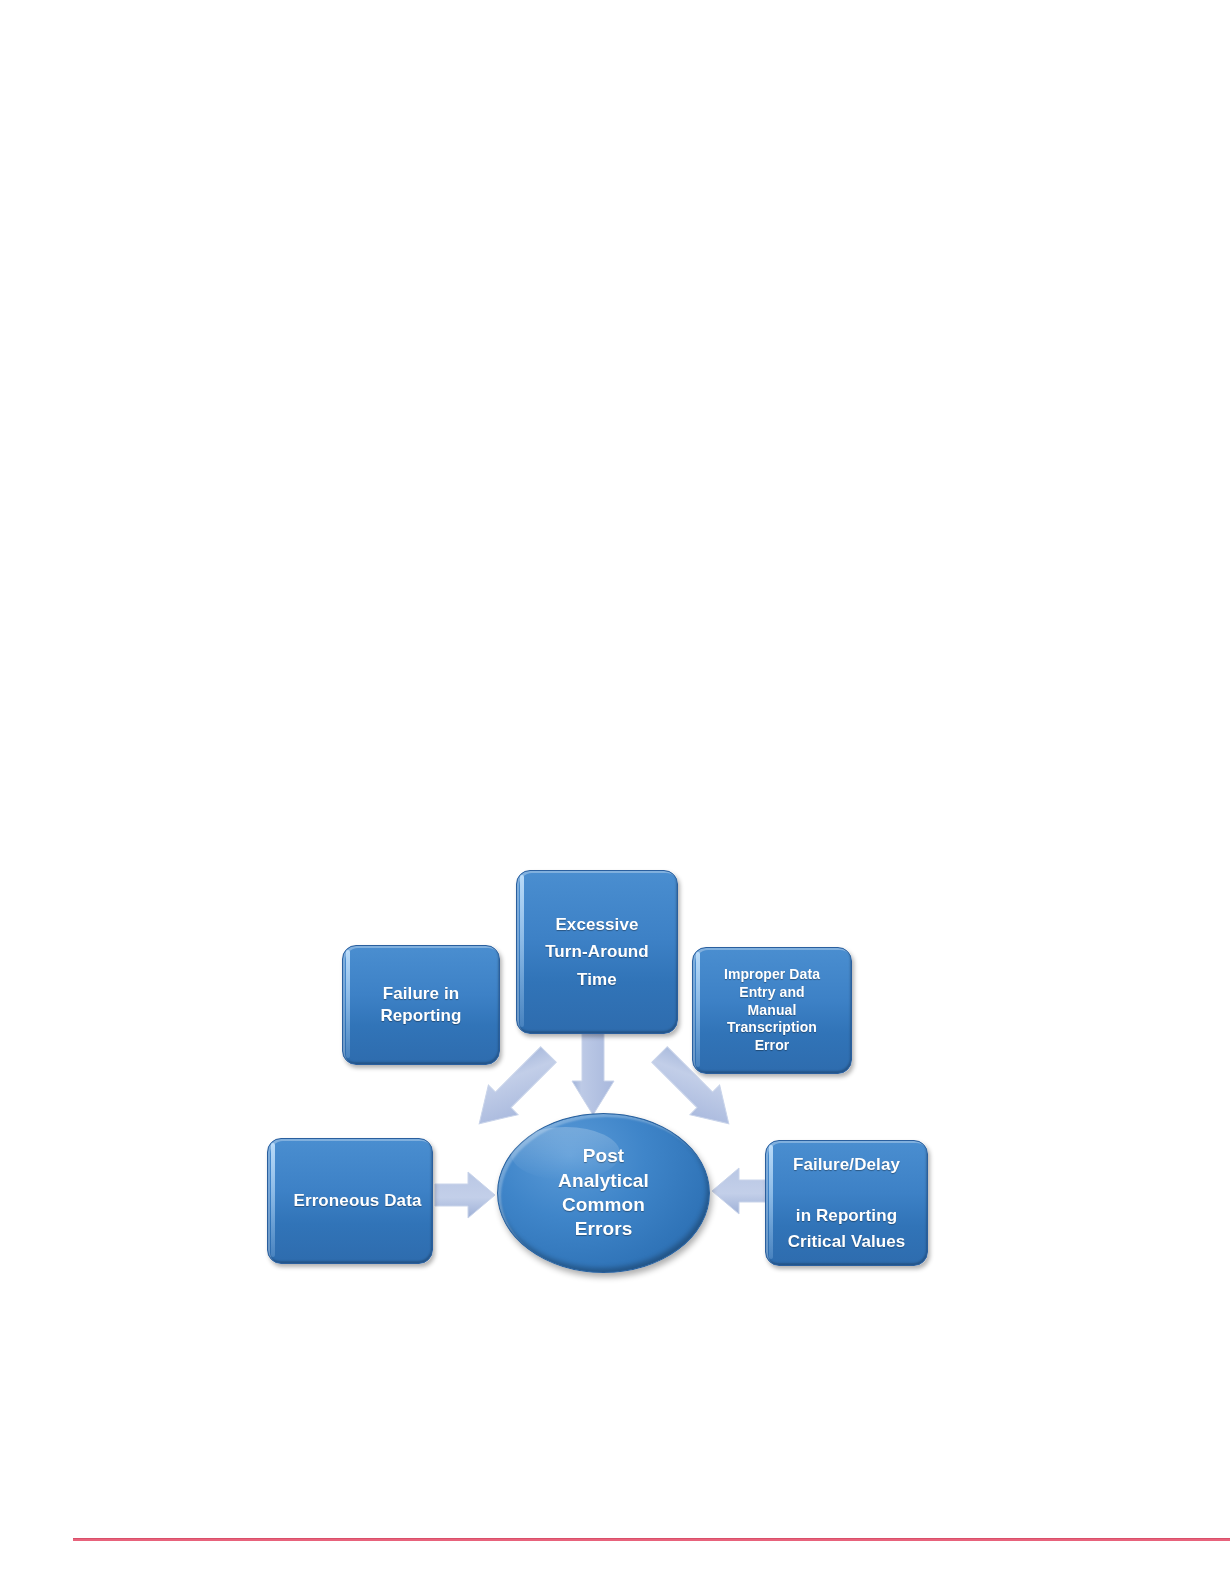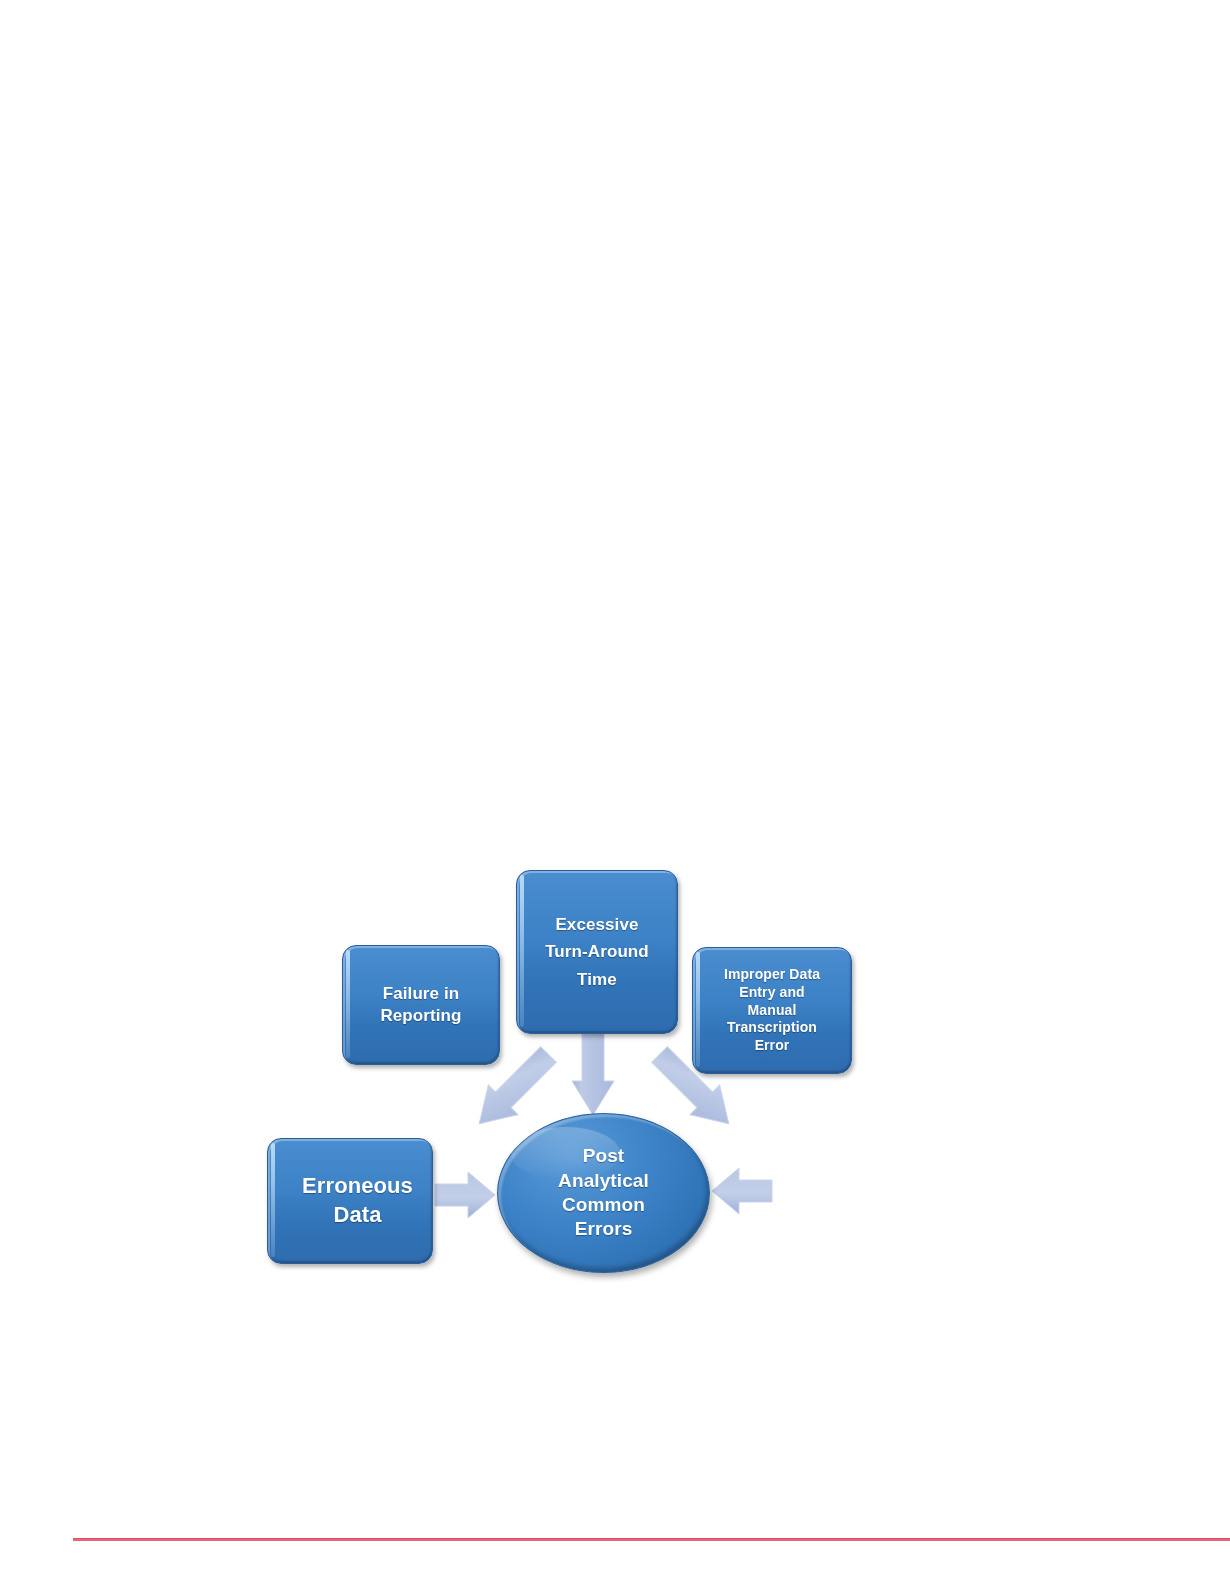--- a/index.html
+++ b/index.html
@@ -90,21 +90,21 @@
   #node-failure-reporting   { left: 87px;  top: 90px;  width: 158px; height: 120px; }
   #node-excessive-tat       { left: 261px; top: 15px;  width: 162px; height: 164px; }
   #node-improper-entry      { left: 437px; top: 92px;  width: 160px; height: 127px; }
   #node-erroneous-data      { left: 12px;  top: 283px; width: 166px; height: 126px; }
   #node-failure-delay       { left: 510px; top: 285px; width: 163px; height: 126px; }
   #ellipse-center           { left: 242px; top: 258px; width: 213px; height: 160px; }
 
   #node-failure-reporting .node-label { font-size: 17px; }
   #node-excessive-tat .node-label     { font-size: 17px; line-height: 1.62; }
   #node-improper-entry .node-label    { font-size: 14px; line-height: 1.28; }
-  #node-erroneous-data .node-label    { font-size: 22px; margin-left: 15px; }
+  #node-erroneous-data .node-label    { font-size: 17px; margin-left: 15px; }
   #node-failure-delay .node-label     { font-size: 17px; line-height: 1.50; }
 
   
   #ellipse-center {
     position: absolute;
     box-sizing: border-box;
     border-radius: 50%;
     background:
       radial-gradient(ellipse at 34% 26%, #5b9bd8 0%, #3f85c9 38%, #3074b8 72%, #2b66a6 100%);
     border: 1px solid #275f9c;
@@ -238,20 +238,26 @@
 Entry and
 Manual
 Transcription
 Error</span>
     </div>
 
     <div class="node" id="node-erroneous-data">
       <span class="node-label">Erroneous Data</span>
     </div>
 
+    <div class="node" id="node-failure-delay">
+      <span class="node-label">Failure/Delay
+
+in Reporting
+Critical Values</span>
+    </div>
 
     <div id="ellipse-center">
       <span class="node-label">Post
 Analytical
 Common
 Errors</span>
     </div>
 
   </div>
 

